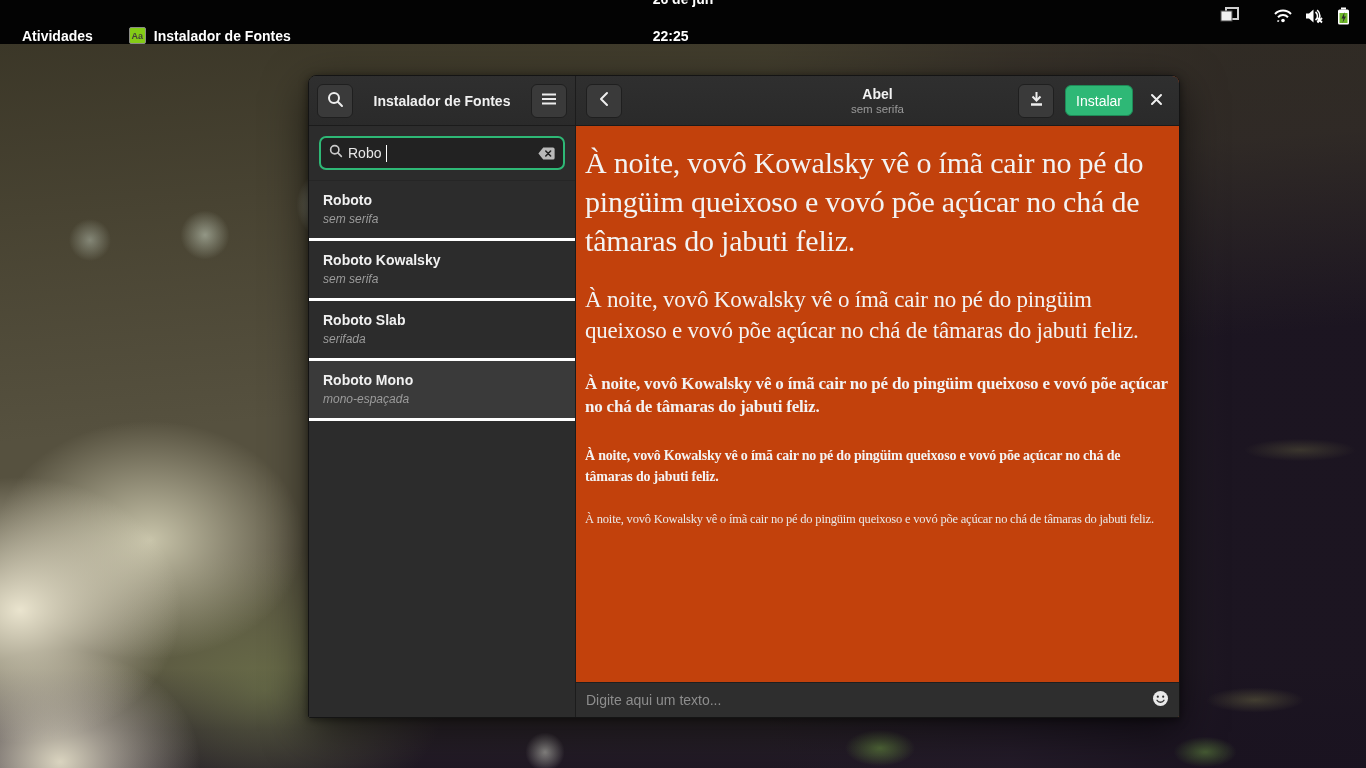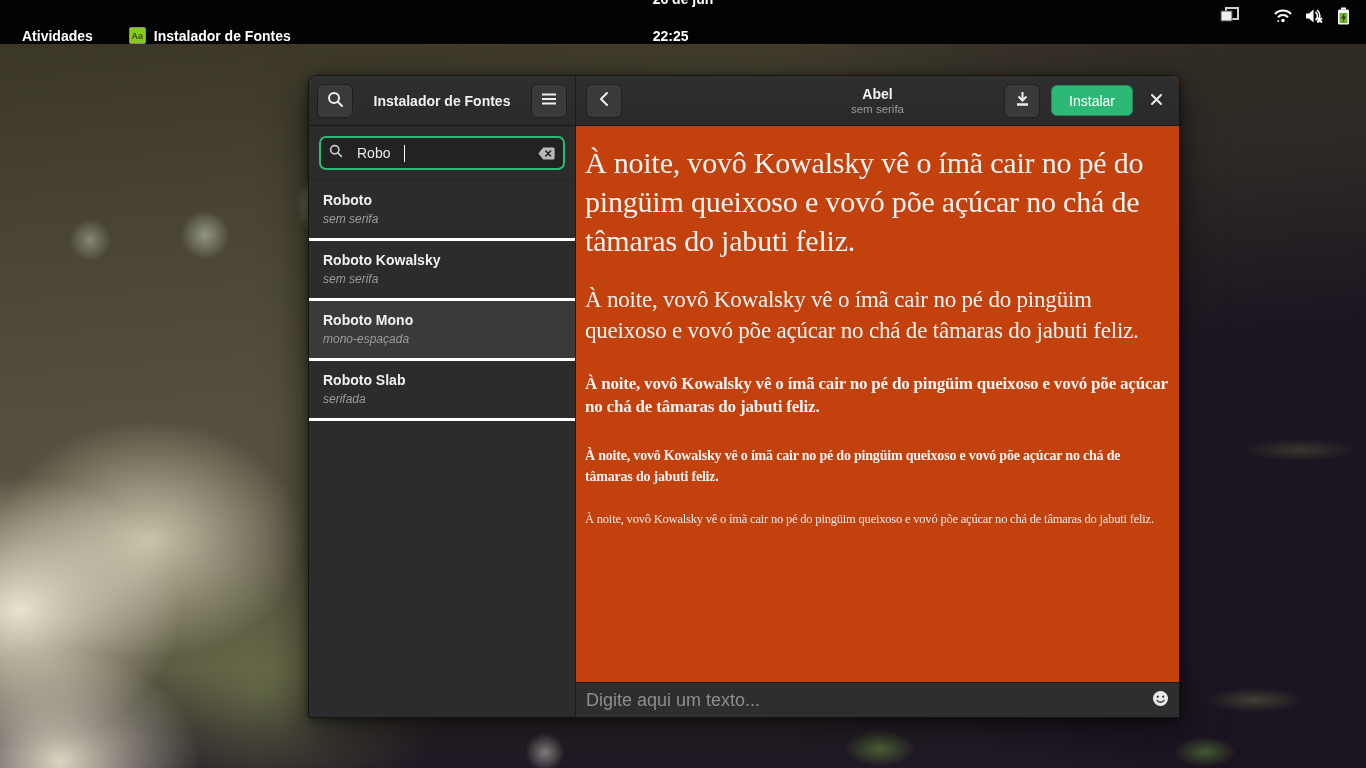--- a/index.html
+++ b/index.html
@@ -73,41 +73,41 @@
   .hb-btn {
     width:36px; height:34px; background:#3a3a3a; border:1px solid #1f1f1f;
     border-radius:6px; display:flex; align-items:center; justify-content:center;
     cursor:pointer; color:#eee;
   }
   .sb-title { font-size:14px; font-weight:700; color:#f0f0f0; }
 
   .search-row { padding:10px; border-bottom:1px solid #262626; }
   .search-entry {
     height:34px; background:#222; border:2px solid #2eb876; border-radius:7px;
-    display:flex; align-items:center; padding:0 8px; gap:14px;
+    display:flex; align-items:center; padding:0 8px; gap:5px;
   }
   .search-text { font-size:14px; color:#e8e8e8; }
   .caret { width:1px; height:17px; background:#fff; }
   .search-clear { margin-left:auto; display:flex; }
 
   .font-list { flex:1; overflow:hidden; }
   .font-row { padding:11px 14px 12px; border-bottom:3px solid #ffffff; cursor:pointer; }
   .font-row.highlight { background:#3a3a3a; }
   .font-name { font-size:14px; font-weight:700; color:#f1f1f1; }
   .font-style { font-size:12px; font-style:italic; color:#9b9b9b; margin-top:4px; }
 
   
   .preview { flex:1; background:#c2410c; display:flex; flex-direction:column; position:relative; }
   .preview .headerbar { padding:0 10px; position:relative; }
   .pv-title-box { position:absolute; left:50%; transform:translateX(-50%); text-align:center; }
   .pv-title { font-size:14px; font-weight:700; color:#f2f2f2; line-height:16px; }
   .pv-subtitle { font-size:11.5px; color:#9a9a9a; line-height:14px; }
   .pv-actions { margin-left:auto; display:flex; align-items:center; gap:11px; }
   .install-btn {
-    height:31px; padding:0 17px; background:#2eb876; border:1px solid #1e8a57;
+    height:31px; padding:0 10px; background:#2eb876; border:1px solid #1e8a57;
     border-radius:6px; color:#fff; font-size:14px; font-weight:400;
     display:flex; align-items:center; cursor:pointer;
     font-family:"Liberation Sans", sans-serif;
   }
   .close-btn { background:none; border:none; padding:4px 6px; display:flex; cursor:pointer; }
 
   .preview-body { flex:1; padding:17px 10px 0 9px; overflow:hidden;
                   color:#f3f3f3; letter-spacing:-0.2px;font-family:Liberation Serif, serif; }
   .pg { margin-bottom:24px; }
   .pg.s1 { font-size:30px;  line-height:39px; }
@@ -115,21 +115,21 @@
   .pg.s3 { font-size:17px;  line-height:23px; font-weight:700; margin-bottom:27px; }
   .pg.s4 { font-size:14px;  line-height:21px; font-weight:700; margin-bottom:22px; }
   .pg.s5 { font-size:12.5px;line-height:21px; color:#e9e9e9; }
 
   .input-bar {
     flex:0 0 35px; background:#2e2e2e; border-top:1px solid #1f1f1f;
     display:flex; align-items:center; padding:0 10px; gap:8px;
   }
   .input-bar input {
     flex:1; background:transparent; border:none; outline:none;
-    font-size:18px; color:#ddd; font-family:"Liberation Sans", sans-serif;
+    font-size:14px; color:#ddd; font-family:"Liberation Sans", sans-serif;
   }
   .input-bar input::placeholder { color:#8d8d8d; }
   .emoji-btn { background:none; border:none; display:flex; cursor:pointer; }
 </style>
 </head>
 <body>
 
 <div class="desktop-bg"></div>
 
 <div class="topbar">
@@ -225,27 +225,27 @@
 
     <div class="font-list">
       <div class="font-row">
         <div class="font-name">Roboto</div>
         <div class="font-style">sem serifa</div>
       </div>
       <div class="font-row">
         <div class="font-name">Roboto Kowalsky</div>
         <div class="font-style">sem serifa</div>
       </div>
+      <div class="font-row">
+        <div class="font-name">Roboto Slab</div>
+        <div class="font-style">serifada</div>
+      </div>
       <div class="font-row highlight">
         <div class="font-name">Roboto Mono</div>
         <div class="font-style">mono-espaçada</div>
-      </div>
-      <div class="font-row">
-        <div class="font-name">Roboto Slab</div>
-        <div class="font-style">serifada</div>
       </div>
     </div>
   </div>
 
   <div class="preview">
     <div class="headerbar">
       <button class="hb-btn">
         <span>
           <svg width="10" height="16" viewBox="0 0 10 16">
             <polyline points="8,2 2,8 8,14" fill="none" stroke="#eee" stroke-width="2" stroke-linecap="round" stroke-linejoin="round"></polyline>

